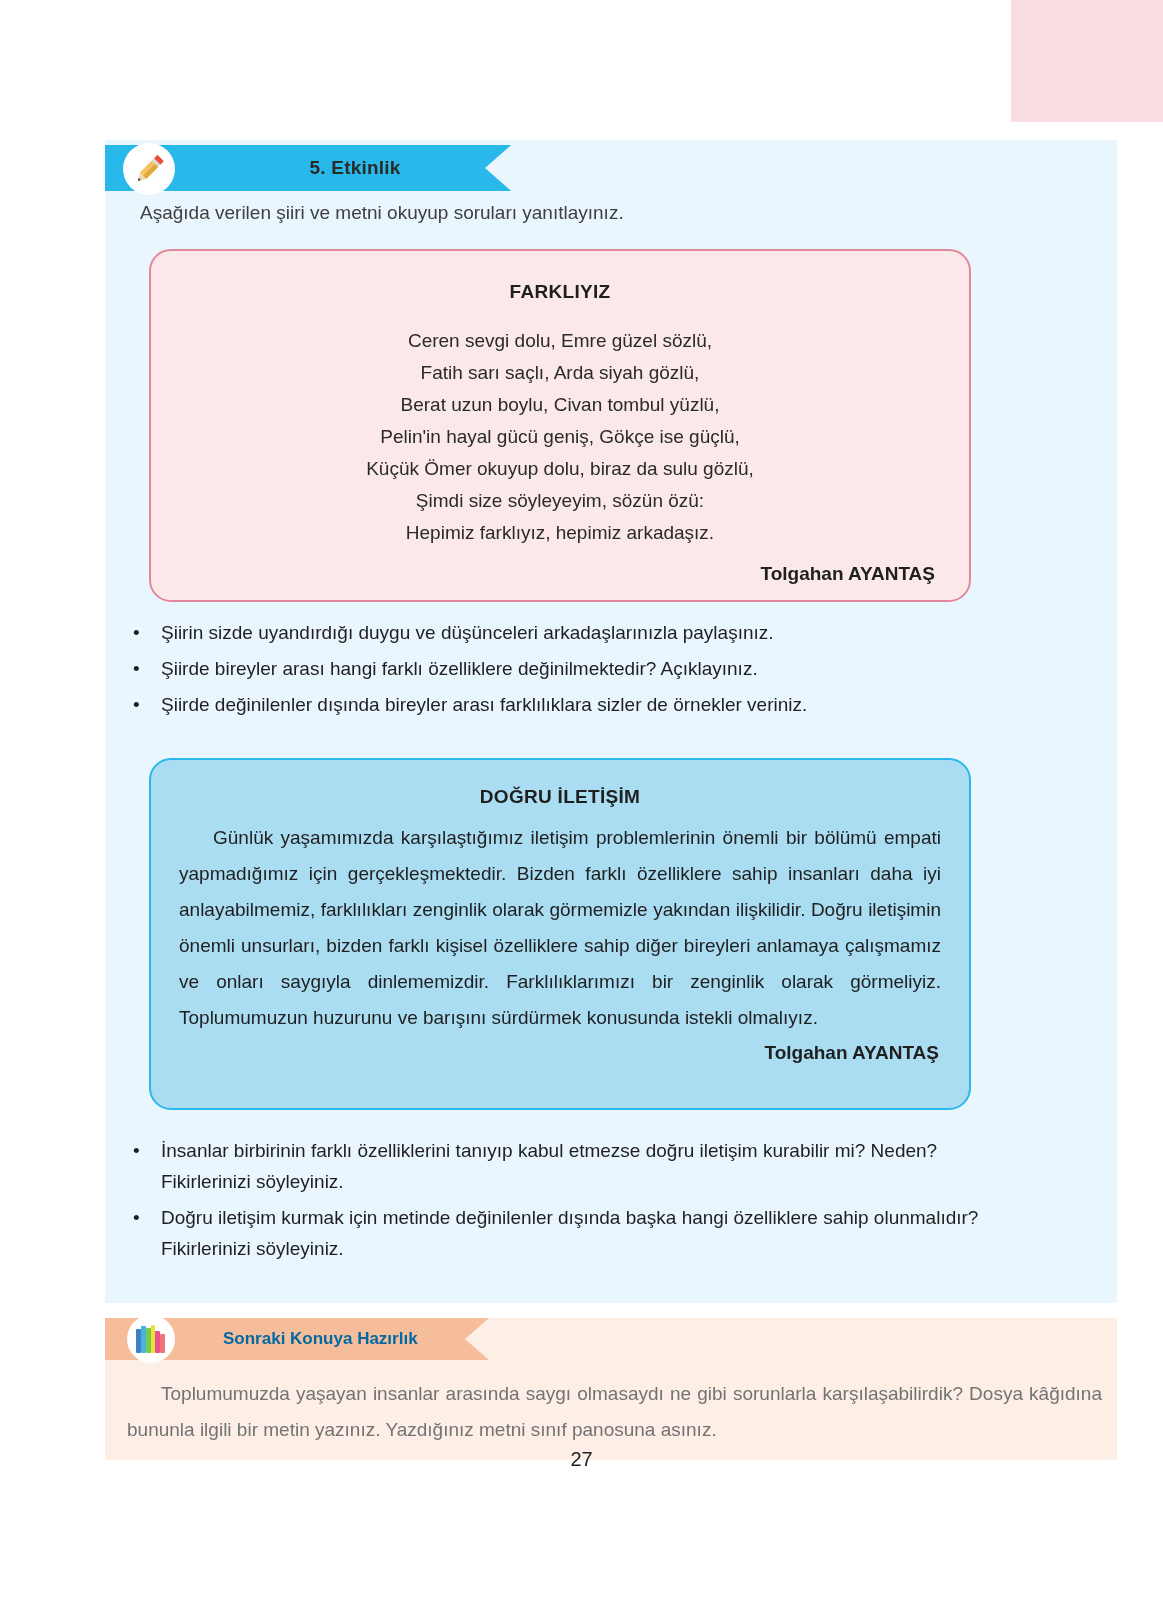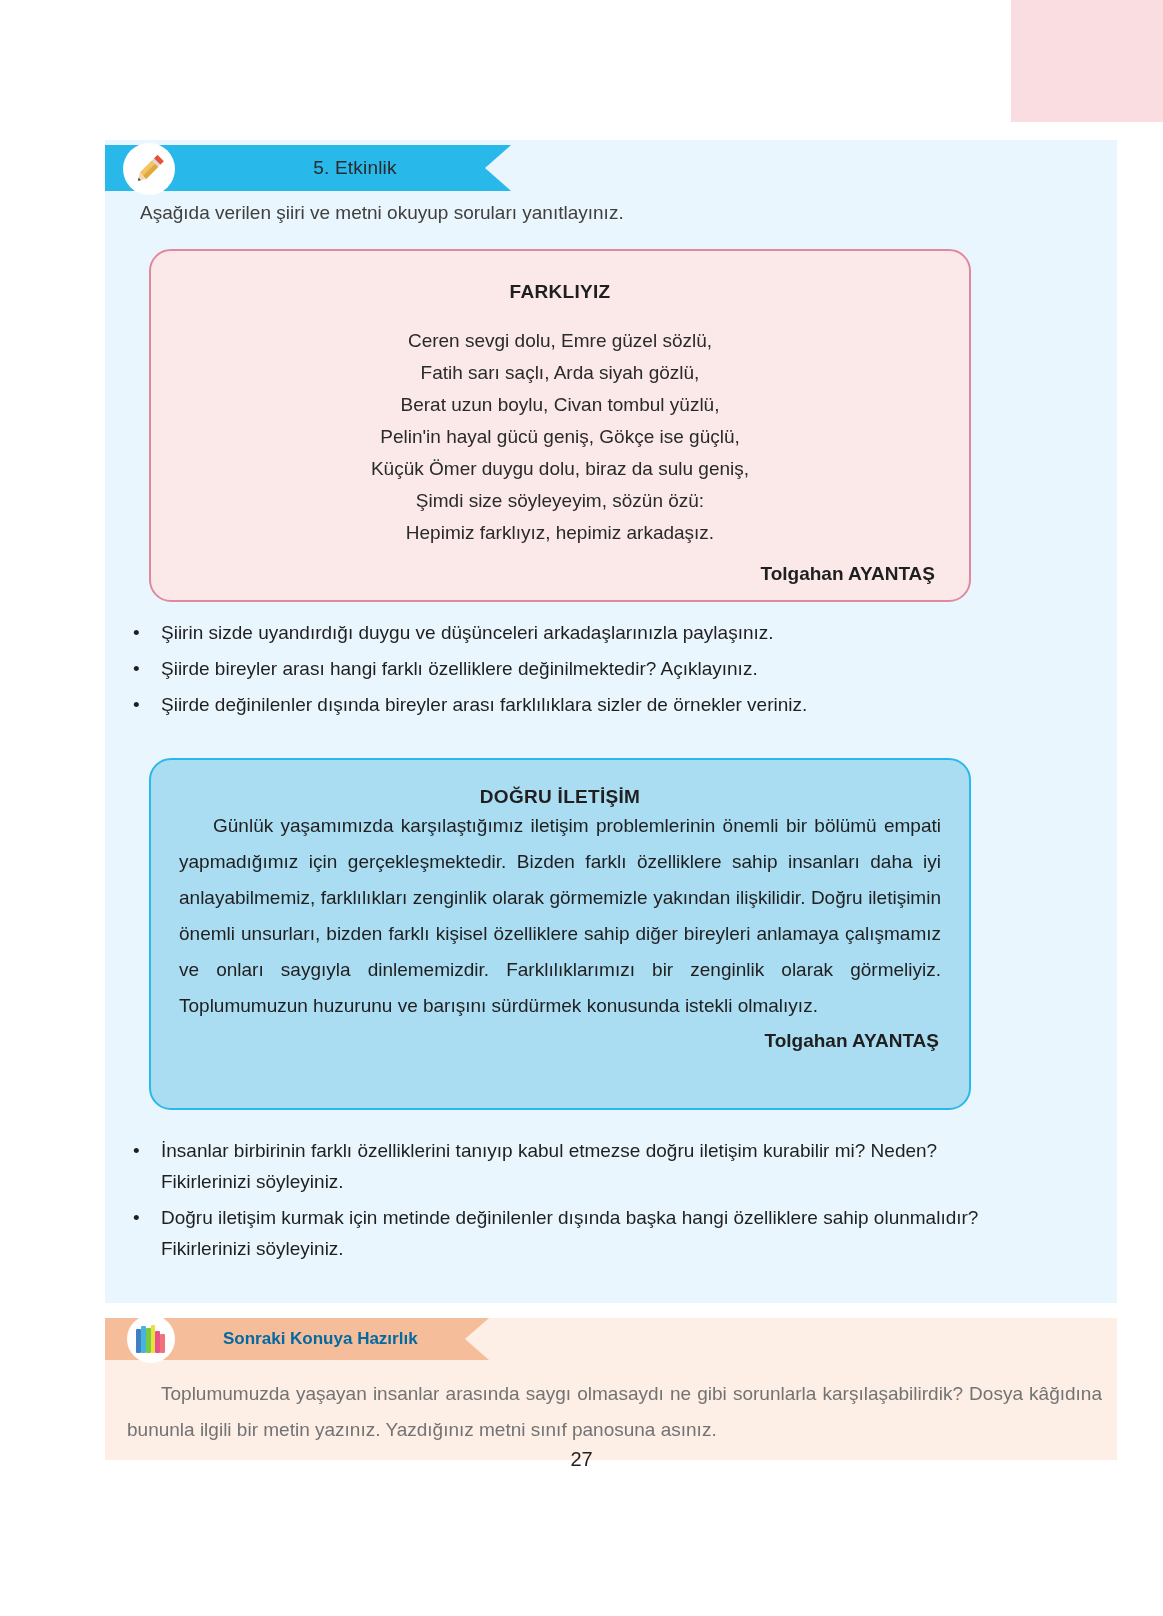--- a/index.html
+++ b/index.html
@@ -61,21 +61,21 @@
     border-top: 23px solid #cdeaf8;
     border-bottom: 23px solid #cdeaf8;
     border-right: 26px solid transparent;
     z-index: -1;
   }
   .banner .bar-label {
     position: absolute;
     left: 120px; top: 0;
     width: 260px; height: 46px;
     display: flex; align-items: center; justify-content: center;
-    font-size: 19px; font-weight: normal; color: #2a2a2a;
+    font-size: 19px; font-weight: bold; color: #2a2a2a;
     letter-spacing: .2px;
     z-index: 4;
   }
   .badge-circle {
     position: absolute;
     left: 18px; top: -2px;
     width: 52px; height: 52px;
     border-radius: 50%;
     background: #ffffff;
     display: flex; align-items: center; justify-content: center;
@@ -141,20 +141,21 @@
     left: 149px; top: 758px;
     width: 822px; height: 352px;
     background: #aadcf2;
     border: 2px solid #29b8ea;
     border-radius: 22px;
     padding: 26px 28px 14px 28px;
   }
   .info-title {
     text-align: center;
     font-size: 19px; font-weight: bold; color: #1f1f1f;
+    margin-bottom: 12px;
     letter-spacing: .3px;
   }
   .info-body {
     font-size: 19px; color: #1f1f1f;
     line-height: 36px;
     text-align: justify;
     text-indent: 34px;
     text-justify: inter-word;
   }
   .info-author {
@@ -264,21 +265,21 @@
   </div>
 
   <div class="intro">Aşağıda verilen şiiri ve metni okuyup soruları yanıtlayınız.</div>
 
   <div class="poem-box">
     <div class="poem-title">FARKLIYIZ</div>
     <div class="poem-line">Ceren sevgi dolu, Emre güzel sözlü,</div>
     <div class="poem-line">Fatih sarı saçlı, Arda siyah gözlü,</div>
     <div class="poem-line">Berat uzun boylu, Civan tombul yüzlü,</div>
     <div class="poem-line">Pelin'in hayal gücü geniş, Gökçe ise güçlü,</div>
-    <div class="poem-line">Küçük Ömer duygu dolu, biraz da sulu geniş,</div>
+    <div class="poem-line">Küçük Ömer okuyup dolu, biraz da sulu gözlü,</div>
     <div class="poem-line">Şimdi size söyleyeyim, sözün özü:</div>
     <div class="poem-line">Hepimiz farklıyız, hepimiz arkadaşız.</div>
     <div class="poem-author">Tolgahan AYANTAŞ</div>
   </div>
 
   <div class="bullets set1">
     <div class="bullet">
       <span class="dot">•</span>
       <span class="txt">Şiirin sizde uyandırdığı duygu ve düşünceleri arkadaşlarınızla paylaşınız.</span>
     </div>

